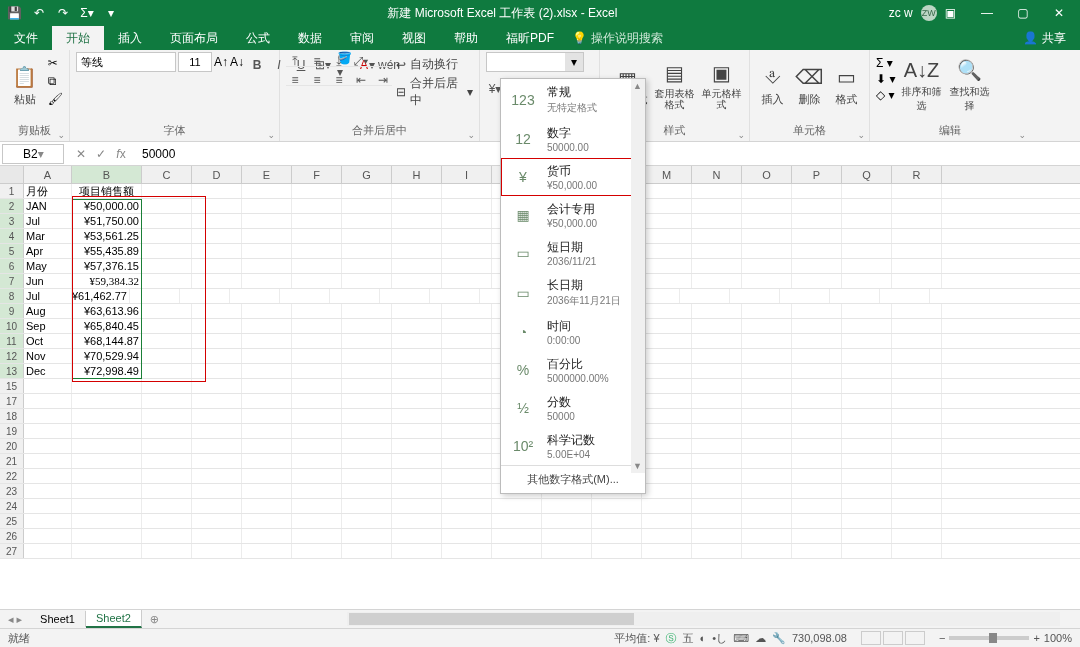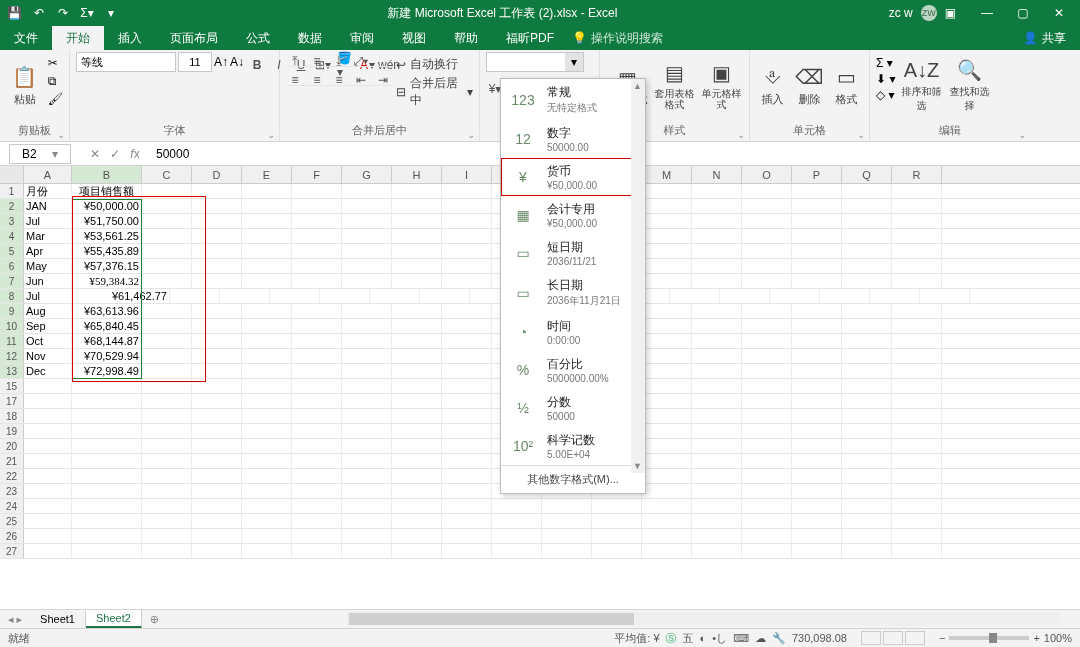--- a/index.html
+++ b/index.html
@@ -37,21 +37,21 @@
 .align-block .row { display: flex; gap: 4px; }
 .align-block .row span { width: 18px; height: 18px; border: 1px solid transparent; display: inline-flex; align-items: center; justify-content: center; color: #555; }
 .wrap-merge { display: flex; flex-direction: column; gap: 2px; font-size: 12px; color: #444; padding-top: 4px; }
 .wrap-merge div { display: flex; align-items: center; gap: 4px; cursor: pointer; }
 .number-box { width: 98px; height: 20px; border: 1px solid #c7c7c7; background: #fff; display: flex; align-items: center; }
 .number-box .dd { width: 18px; height: 18px; margin-left: auto; background: #e3e3e3; display: flex; align-items: center; justify-content: center; }
 .edit-group { display: flex; flex-direction: column; gap: 2px; padding-top: 4px; }
 
 
 .namebar { height: 24px; border-bottom: 1px solid #d4d4d4; display: flex; align-items: center; }
-.name-box { width: 62px; height: 20px; border: 1px solid #c7c7c7; margin: 0 9px; padding: 0 12px; display: flex; align-items: center; font-size: 12px; }
+.name-box { width: 62px; height: 20px; border: 1px solid #c7c7c7; margin: 0 2px; padding: 0 20px; display: flex; align-items: center; font-size: 12px; }
 .name-box .dd { margin-left: auto; color: #888; }
 .fb-btns { display: flex; gap: 2px; padding: 0 6px; color: #888; }
 .fb-btns span { width: 18px; text-align: center; }
 .formula-input { flex: 1; height: 20px; border: none; padding: 0 6px; font-size: 12px; outline: none; }
 
 
 .grid-wrap { position: absolute; top: 166px; left: 0; right: 0; bottom: 38px; overflow: hidden; background: #fff; }
 .col-headers { display: flex; height: 18px; background: #f0f0f0; border-bottom: 1px solid #ccc; }
 .corner { width: 24px; border-right: 1px solid #ccc; background: #e8e8e8; }
 .ch { border-right: 1px solid #ccc; text-align: center; font-size: 11px; color: #555; display: flex; align-items: center; justify-content: center; }
@@ -465,21 +465,21 @@
         <div class="cell" style="width: 50px;"></div>
         <div class="cell" style="width: 50px;"></div>
         <div class="cell" style="width: 50px;"></div>
         <div class="cell" style="width: 50px;"></div>
         <div class="cell" style="width: 50px;"></div>
         <div class="cell" style="width: 50px;"></div>
       </div>
       <div class="row">
         <div class="rh sel">8</div>
         <div class="cell" style="width: 48px;">Jul</div>
-        <div class="cell B" style="width: 58px; margin-left: 40px;">¥61,462.77</div>
+        <div class="cell B" style="width: 58px;">¥61,462.77</div>
         <div class="cell" style="width: 50px;"></div>
         <div class="cell" style="width: 50px;"></div>
         <div class="cell" style="width: 50px;"></div>
         <div class="cell" style="width: 50px;"></div>
         <div class="cell" style="width: 50px;"></div>
         <div class="cell" style="width: 50px;"></div>
         <div class="cell" style="width: 50px;"></div>
         <div class="cell" style="width: 50px;"></div>
         <div class="cell" style="width: 50px;"></div>
         <div class="cell" style="width: 50px;"></div>

